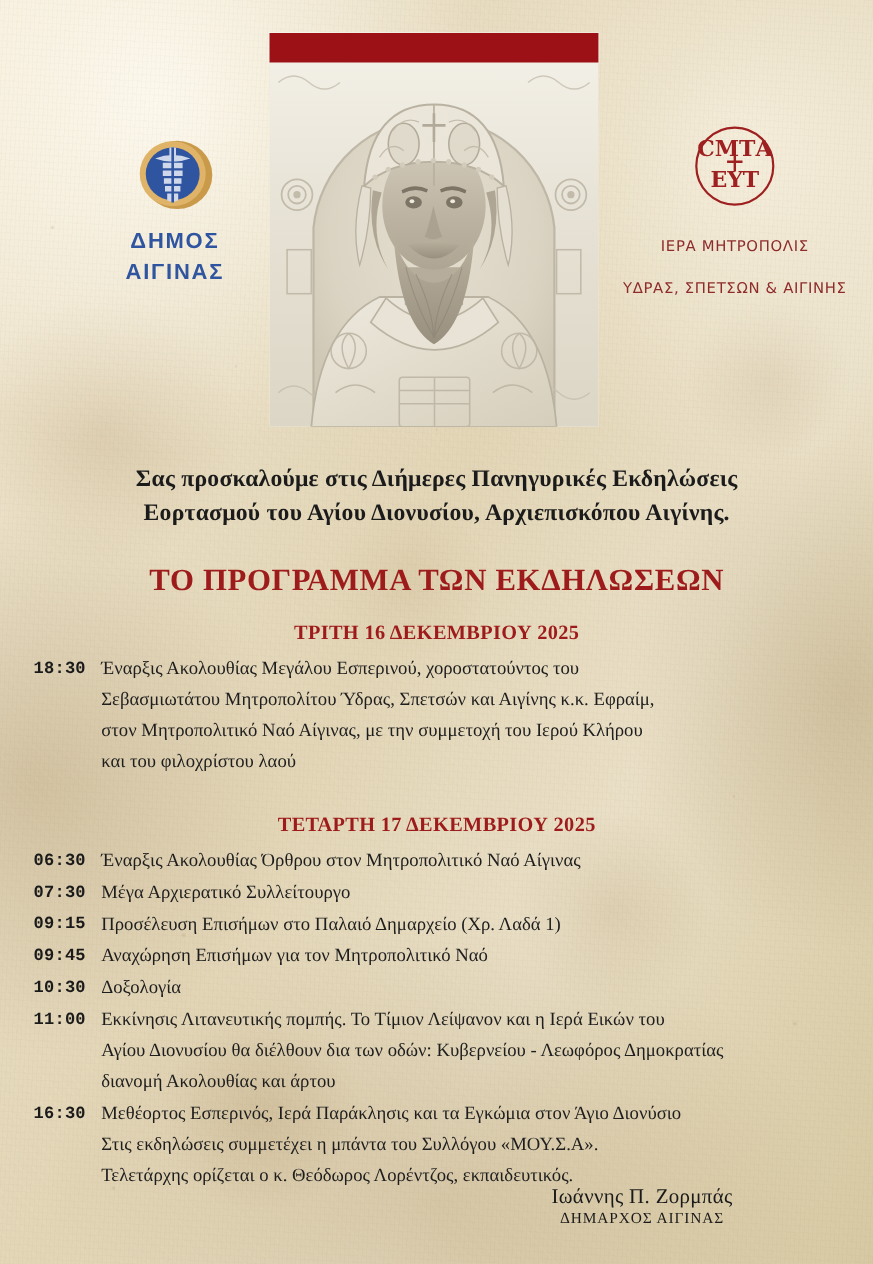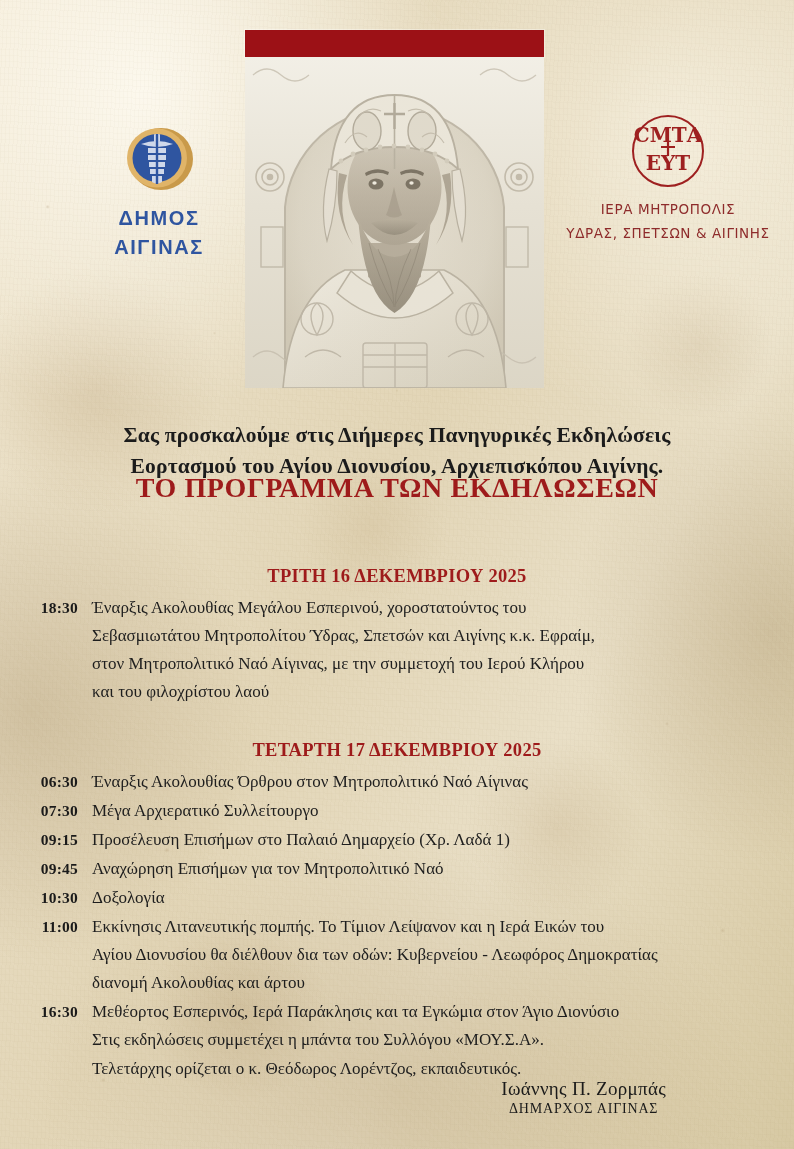--- a/index.html
+++ b/index.html
@@ -109,40 +109,40 @@
     top: 112px;
     width: 216px;
     text-align: center;
   }
   .logo-right .seal { margin: 0 auto; }
   .logo-right .lbl {
     color: #8e2b2b;
     font-size: 13.5px;
     letter-spacing: .6px;
     line-height: 1.35;
-    margin-top: 6px;
+    margin-top: 20px;
     font-family: "DejaVu Sans", sans-serif;
   }
 
   
   .invite {
     position: absolute;
     left: 0; right: 0;
     top: 420px;
     text-align: center;
     color: #1b1b1b;
     font-weight: bold;
     font-size: 21.5px;
     line-height: 1.42;
     letter-spacing: .2px;
   }
   .program-title {
     position: absolute;
     left: 0; right: 0;
-    top: 472px;
+    top: 512px;
     text-align: center;
     color: #9e1b1b;
     font-weight: bold;
     font-size: 28px;
     letter-spacing: .6px;
   }
 
   
   .schedule {
     position: absolute;
@@ -166,20 +166,21 @@
   }
   .row .time {
     flex: 0 0 78px;
     text-align: right;
     padding-right: 10px;
     font-weight: bold;
     font-size: 15.5px;
     color: #1a1a1a;
     line-height: 28px;
     letter-spacing: .2px;
+    font-family: Liberation Mono, monospace;
   }
   .row .desc {
     flex: 1 1 auto;
     font-size: 17px;
     color: #1e1e1e;
     line-height: 28px;
     padding-left: 4px;
   }
   .row .desc .ln { display: block; white-space: nowrap; }
   .row.nogap { margin-bottom: 0; }

